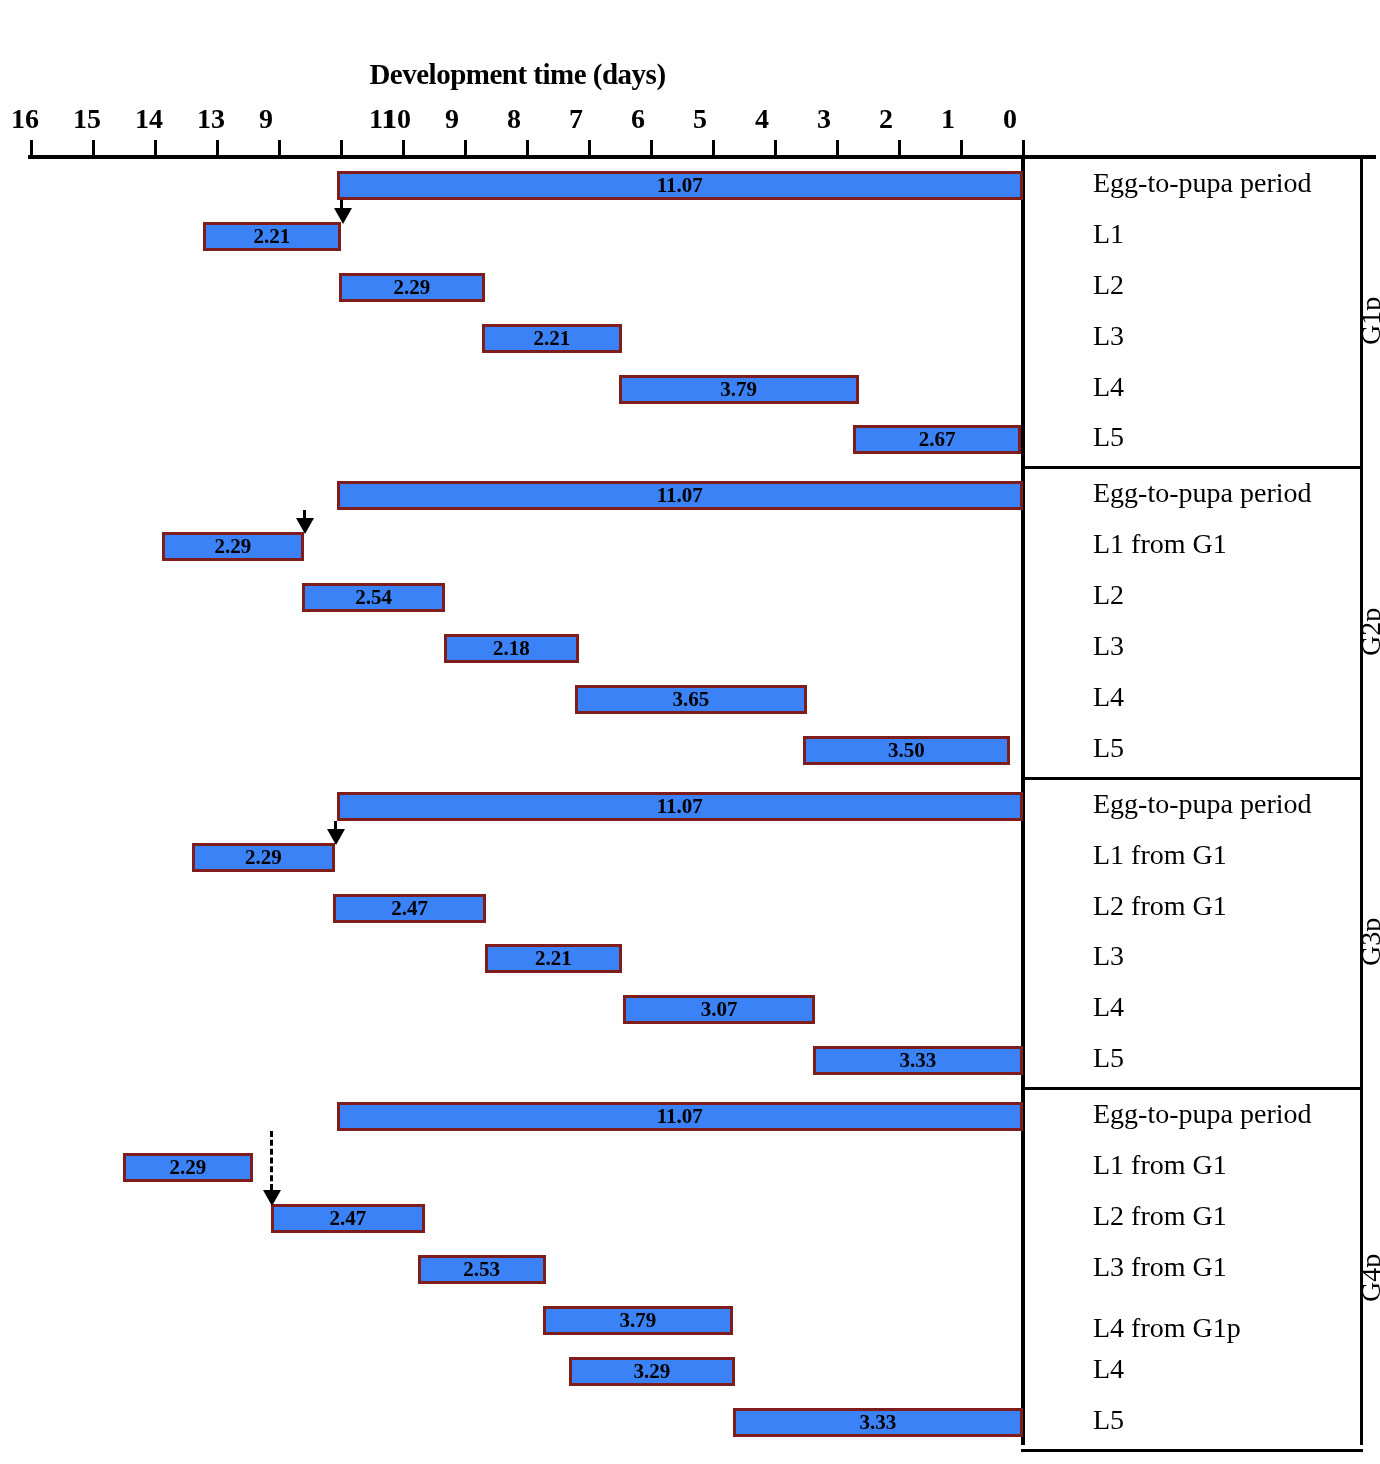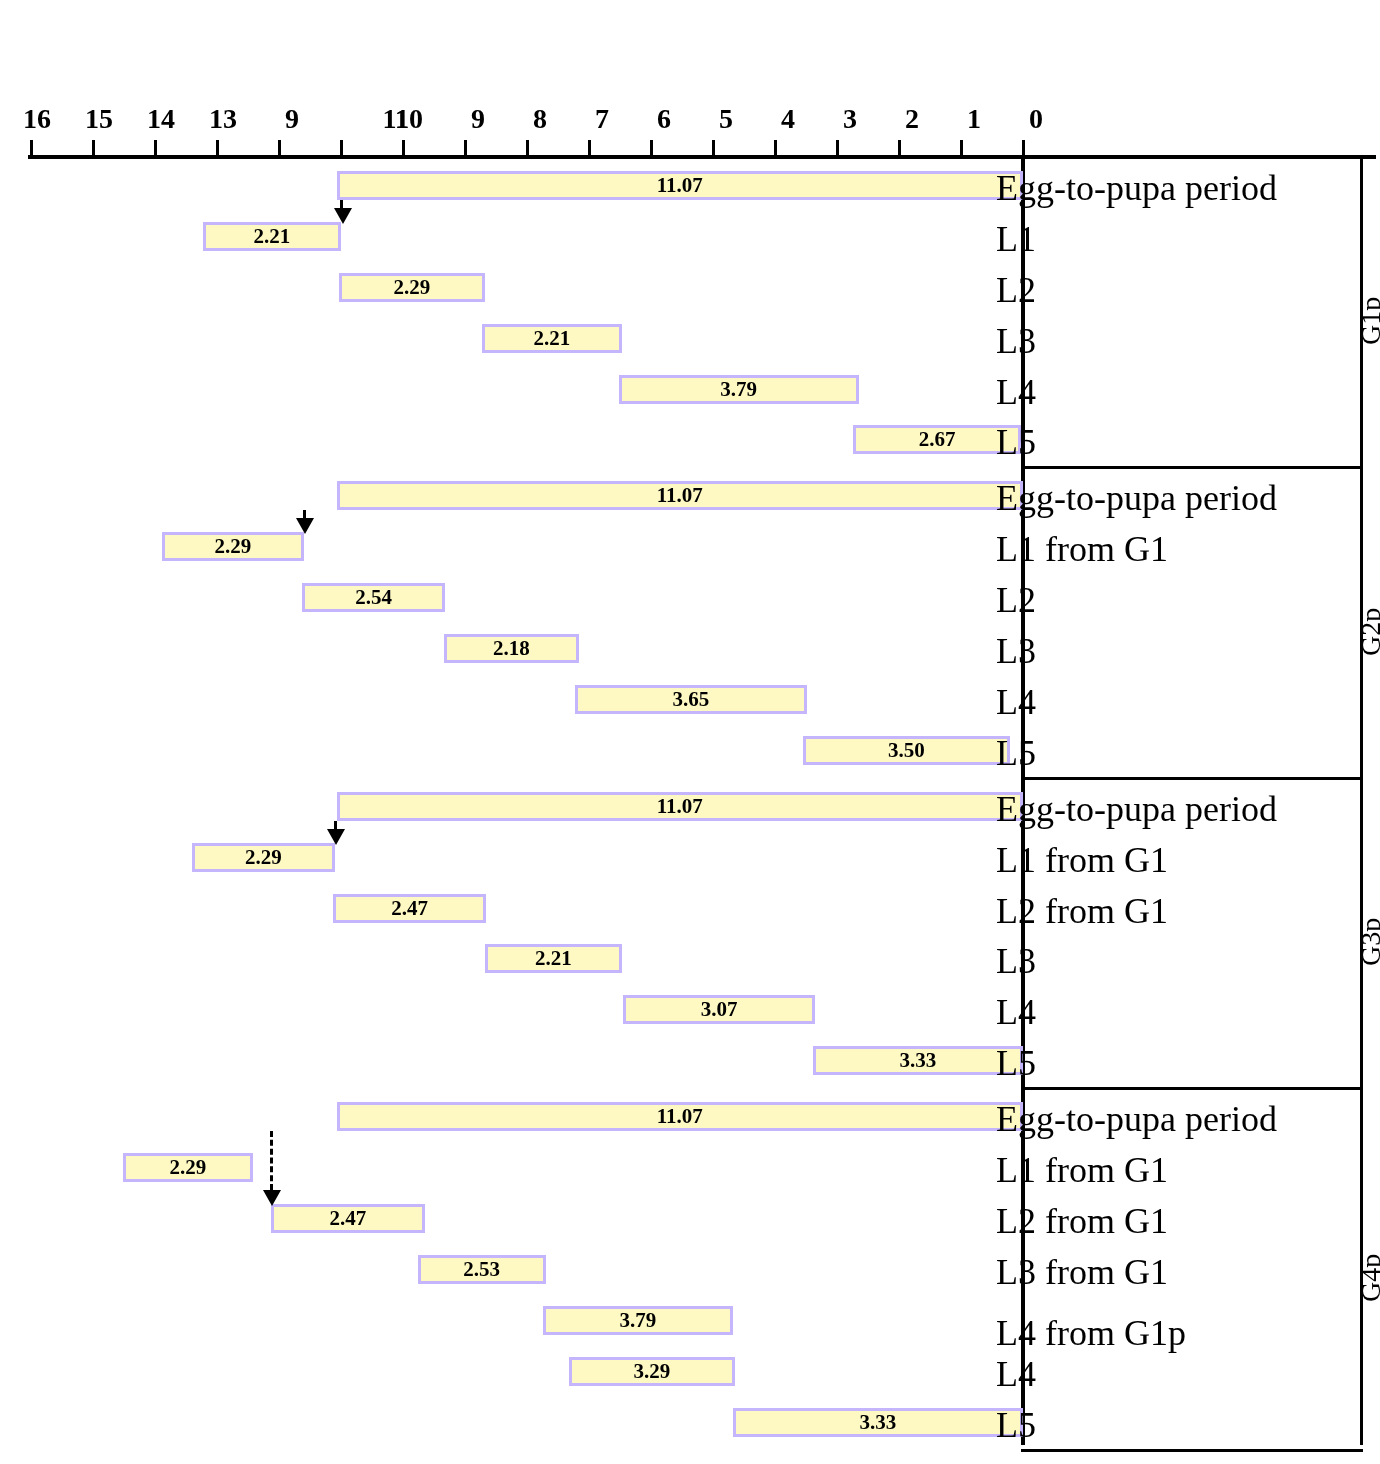--- a/index.html
+++ b/index.html
@@ -7,68 +7,69 @@
   #page{position:relative;width:1380px;height:1464px;overflow:hidden;background:#fff;}
 
   
   .axis-title{
     position:absolute;left:0;top:58px;width:1035px;text-align:center;
     font-size:29px;font-weight:700;letter-spacing:-0.5px;white-space:nowrap;
   }
 
   
   .tick-label{
-    position:absolute;top:103px;width:40px;margin-left:-20px;text-align:right;
+    position:absolute;top:103px;width:40px;margin-left:-20px;text-align:left;
     font-size:28px;font-weight:700;
   }
 
   
   .axis-line{position:absolute;left:28px;top:155px;width:1348px;height:4px;background:#000;}
   .tick{position:absolute;top:140px;width:3px;height:16px;background:#000;margin-left:-1px;}
 
   
   .zero-rule{position:absolute;left:1021px;top:155px;width:4px;height:1290px;background:#000;}
   .table-right{position:absolute;left:1360px;top:157px;width:3px;height:1288px;background:#000;}
 
   .group-sep{position:absolute;left:1021px;width:342px;height:3px;background:#000;}
 
   
   .bar{
     position:absolute;height:29px;box-sizing:border-box;
-    border:3px solid #c4b5fd;background:#fef9c3;
+    border:3px solid #7f1d1d;background:#3b82f6;
     font-size:21px;font-weight:700;text-align:center;line-height:23px;
   }
 
   
   .arrow-line{position:absolute;width:3px;background:#000;}
   .arrow-line.dashed{
     width:0;border-left:3px dashed #000;background:none;
   }
   .arrow-head{
     position:absolute;width:0;height:0;margin-left:-8px;
     border-left:9px solid transparent;border-right:9px solid transparent;
     border-top:16px solid #000;
   }
 
   
   .row-label{
-    position:absolute;left:996px;font-size:36px;white-space:nowrap;
+    position:absolute;left:1093px;font-size:28px;white-space:nowrap;
   }
 
   
   .group-label{
     position:absolute;font-size:28px;font-weight:400;white-space:nowrap;
     transform-origin:left top;transform:rotate(-90deg);
   }
 </style>
 </head>
 <body>
 
 <div id="page">
 
+  <div class="axis-title">Development time (days)</div>
 
   <div id="ticks-layer">
       <div class="tick-label" style="left: 31px;">16</div>
       <div class="tick" style="left: 31px;"></div>
       <div class="tick-label" style="left: 93px;">15</div>
       <div class="tick" style="left: 93px;"></div>
       <div class="tick-label" style="left: 155px;">14</div>
       <div class="tick" style="left: 155px;"></div>
       <div class="tick-label" style="left: 217px;">13</div>
       <div class="tick" style="left: 217px;"></div>

